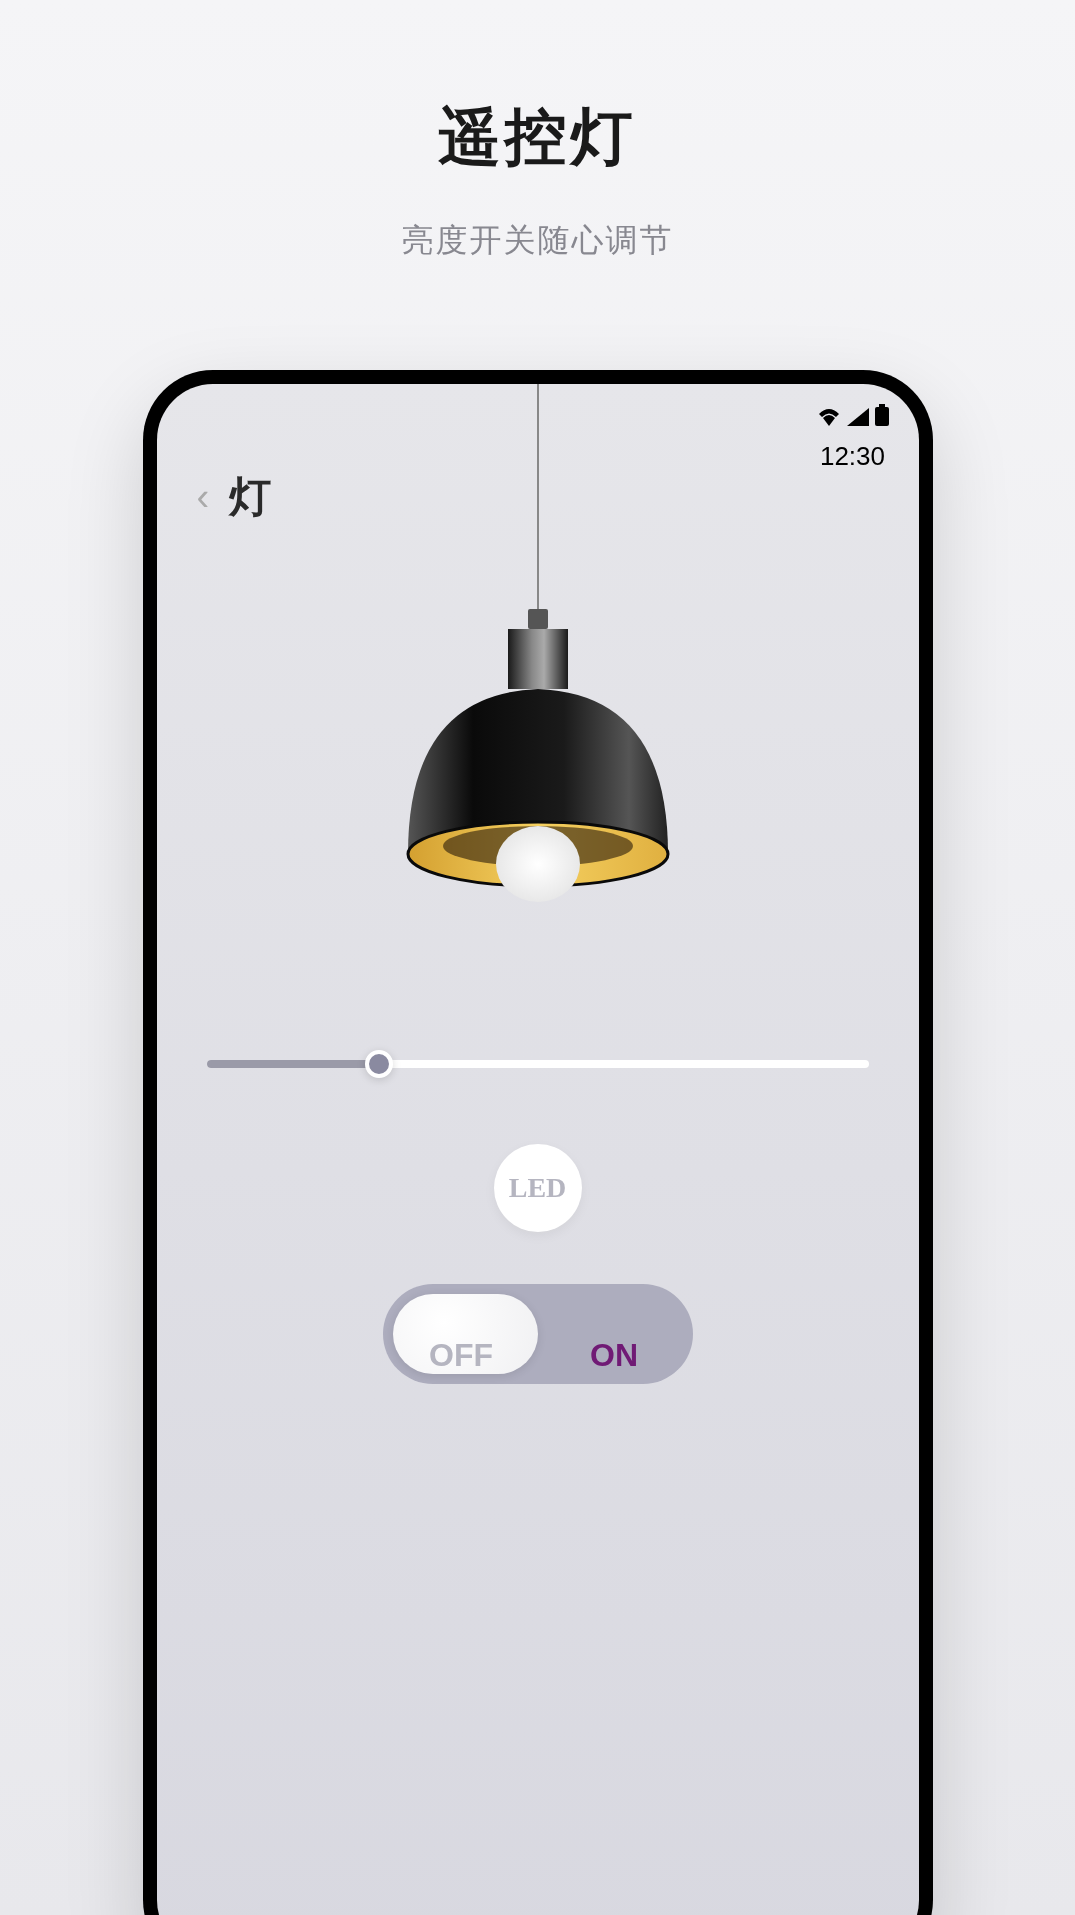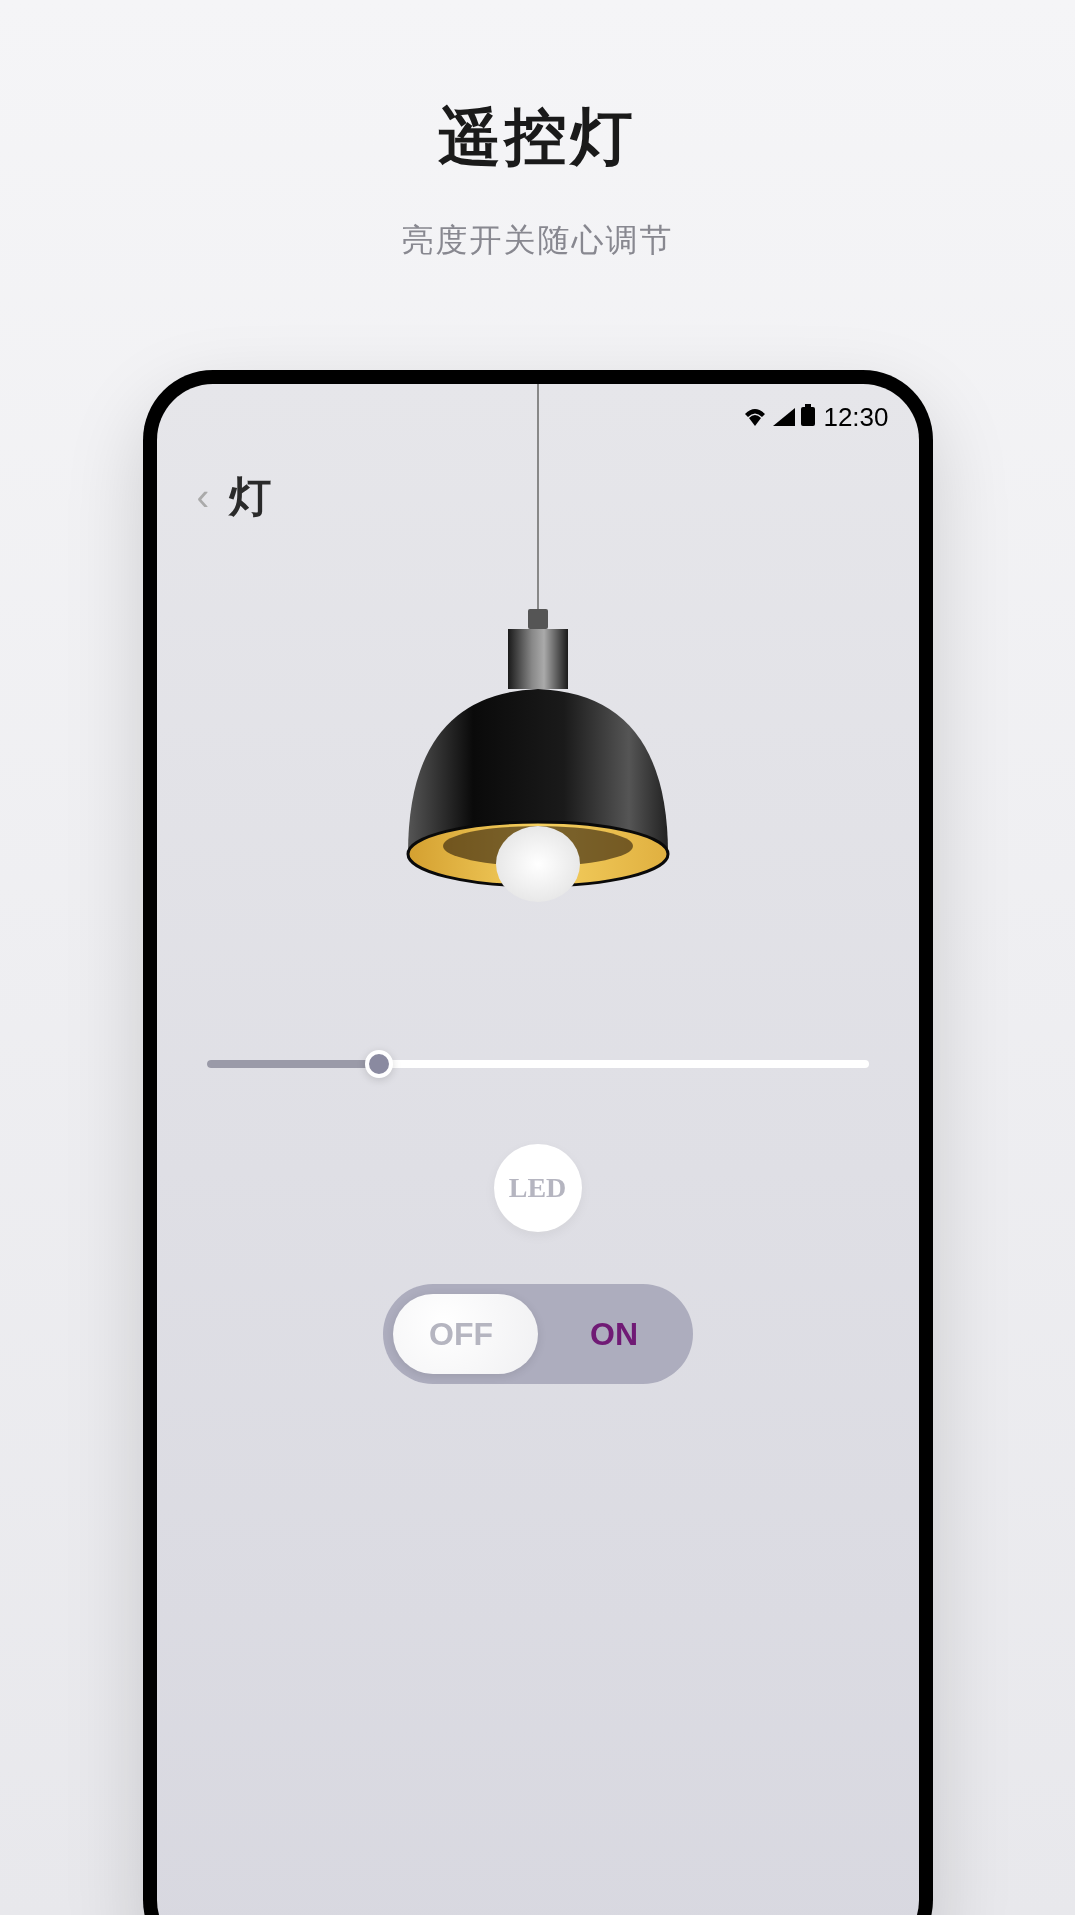--- a/index.html
+++ b/index.html
@@ -50,20 +50,21 @@
     .status-bar {
       position: absolute;
       top: 18px;
       right: 30px;
       display: flex;
       align-items: center;
       gap: 8px;
       font-size: 26px;
       font-weight: 500;
       color: #000;
+      flex-direction: column;
     }
     .status-icons { display: flex; align-items: center; gap: 6px; }
     .app-header {
       position: absolute;
       top: 85px;
       left: 40px;
       display: flex;
       align-items: center;
       gap: 20px;
     }
@@ -148,21 +149,21 @@
     .toggle {
       position: absolute;
       top: 900px;
       left: 50%;
       transform: translateX(-50%);
       width: 310px;
       height: 100px;
       background: #adadbe;
       border-radius: 55px;
       display: flex;
-      align-items: center;
+      align-items: flex-end;
       padding: 10px;
       cursor: pointer;
       gap: 16px;
     }
     .toggle-off, .toggle-on {
       flex: 1;
       text-align: center;
       font-size: 32px;
       font-weight: 700;
       z-index: 2;

